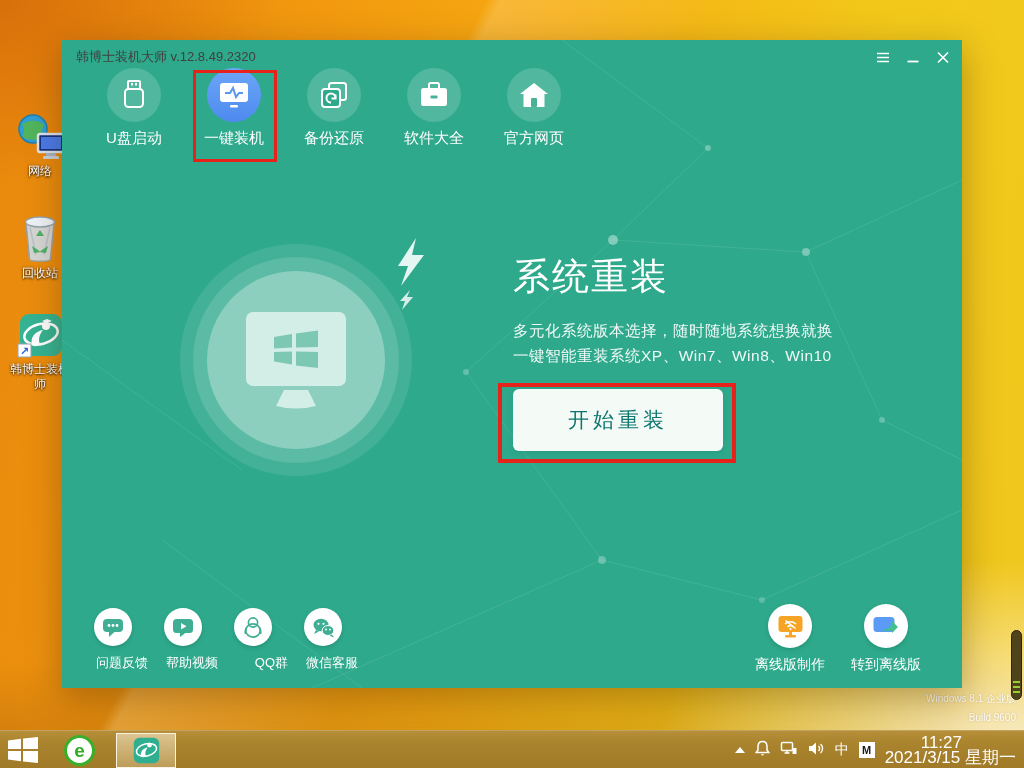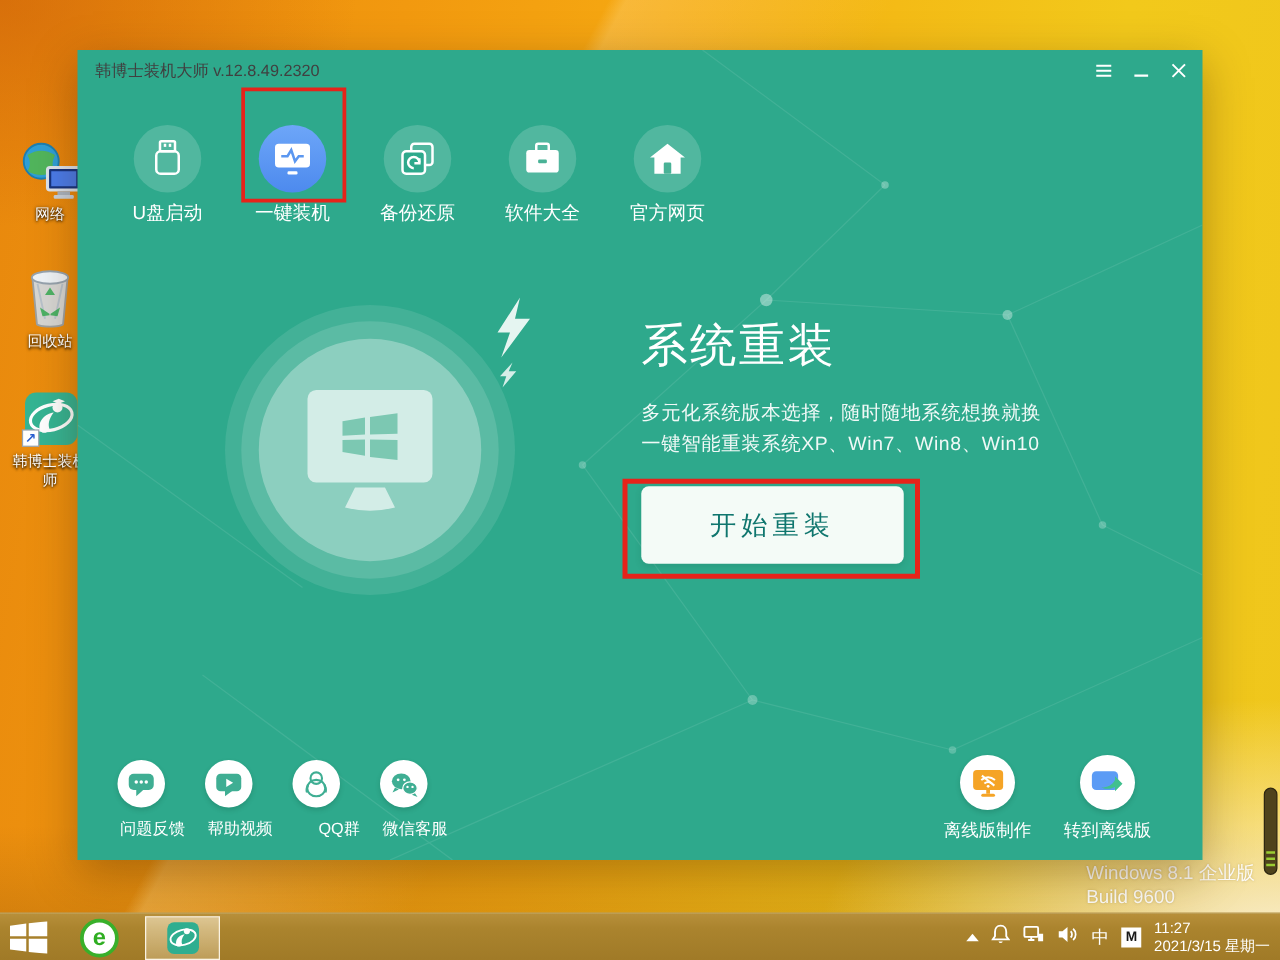--- a/index.html
+++ b/index.html
@@ -19,22 +19,22 @@
   
   .dicon{ position:absolute; width:76px; text-align:center; cursor:default; }
   .dicon .dlabel{
     display:block; color:#fff; font-size:12px; line-height:15px; margin-top:2px;
     text-shadow:0 1px 2px rgba(0,0,0,.85), 0 0 3px rgba(0,0,0,.5);
   }
   .dicon svg{ display:block; margin:0 auto; }
 
   
   .watermark{
-    position:absolute; right:20px; bottom:41px; 
-    color:rgba(255,255,255,.95); font-size:15px; line-height:19px;
+    position:absolute; right:8px; bottom:41px; text-align:right;
+    color:rgba(255,255,255,.95); font-size:10px; line-height:19px;
     text-shadow:0 0 2px rgba(120,90,20,.35);
   }
 
   
   .edge-widget{
     position:absolute; right:2px; top:630px; width:11px; height:70px;
     background:#4f431c; border:1px solid #2e2710; border-radius:6px;
   }
   .edge-widget i{ display:block; width:7px; height:2px; background:#9acd32; margin:3px auto 0; }
   .edge-widget i:first-child{ margin-top:50px; }
@@ -45,21 +45,21 @@
     background:#2ea98c; box-shadow:0 10px 34px rgba(60,30,0,.35); overflow:hidden;
   }
   .constellation{ position:absolute; inset:0; pointer-events:none; }
 
   .titlebar{ position:relative; height:30px; }
   .win-title{ position:absolute; left:14px; top:8px; color:#404040; font-size:13px; }
   .win-controls{ position:absolute; right:12px; top:10px; display:flex; gap:16px; }
   .win-controls span{ width:14px; height:13px; display:inline-block; cursor:pointer; }
 
   
-  .nav-row{ position:absolute; left:22px; top:60px; display:flex; }
+  .nav-row{ position:absolute; left:22px; top:28px; display:flex; }
   .nav-item{ width:100px; text-align:center; cursor:pointer; }
   .nav-circle{
     width:54px; height:54px; border-radius:50%; margin:0 auto;
     background:rgba(255,255,255,.17); display:flex; align-items:center; justify-content:center;
   }
   .nav-item.active .nav-circle{ background:linear-gradient(180deg,#6da6f8,#4d8aee); }
   .nav-label{ display:block; margin-top:7px; color:#fff; font-size:15px; }
 
   
   .brand{ position:absolute; top:42px; right:40px; display:flex; align-items:center; gap:10px; }
@@ -119,21 +119,21 @@
     position:absolute; left:116px; top:2px; width:60px; height:35px; cursor:pointer;
     background:linear-gradient(180deg,rgba(255,244,220,.55),rgba(255,236,200,.30));
     border:1px solid rgba(255,250,238,.9); display:flex; align-items:center; justify-content:center;
   }
   .tray{ position:absolute; right:6px; top:0; height:38px; display:flex; align-items:center; gap:10px; }
   .tray-arrow{ width:0; height:0; border-left:5px solid transparent; border-right:5px solid transparent;
     border-bottom:6px solid #fff; cursor:pointer; }
   .tray-text{ color:#fff; font-size:14px; cursor:pointer; }
   .ime-mode{ width:16px; height:16px; background:#fff; color:#1a1a1a; font-size:11px; font-weight:bold;
     display:flex; align-items:center; justify-content:center; cursor:pointer; }
-  .clock{ color:#fff; font-size:12px; line-height:15px; cursor:pointer; padding-right:2px; }
+  .clock{ text-align:right; color:#fff; font-size:17px; line-height:15px; cursor:pointer; padding-right:2px; }
   .clock .time{ display:block; padding-right:54px; }
 </style>
 </head>
 <body>
 
 <div class="screen">
 
 
   <div class="dicon" style="left:2px;top:112px;">
     <svg width="52" height="50" viewBox="0 0 52 50">

